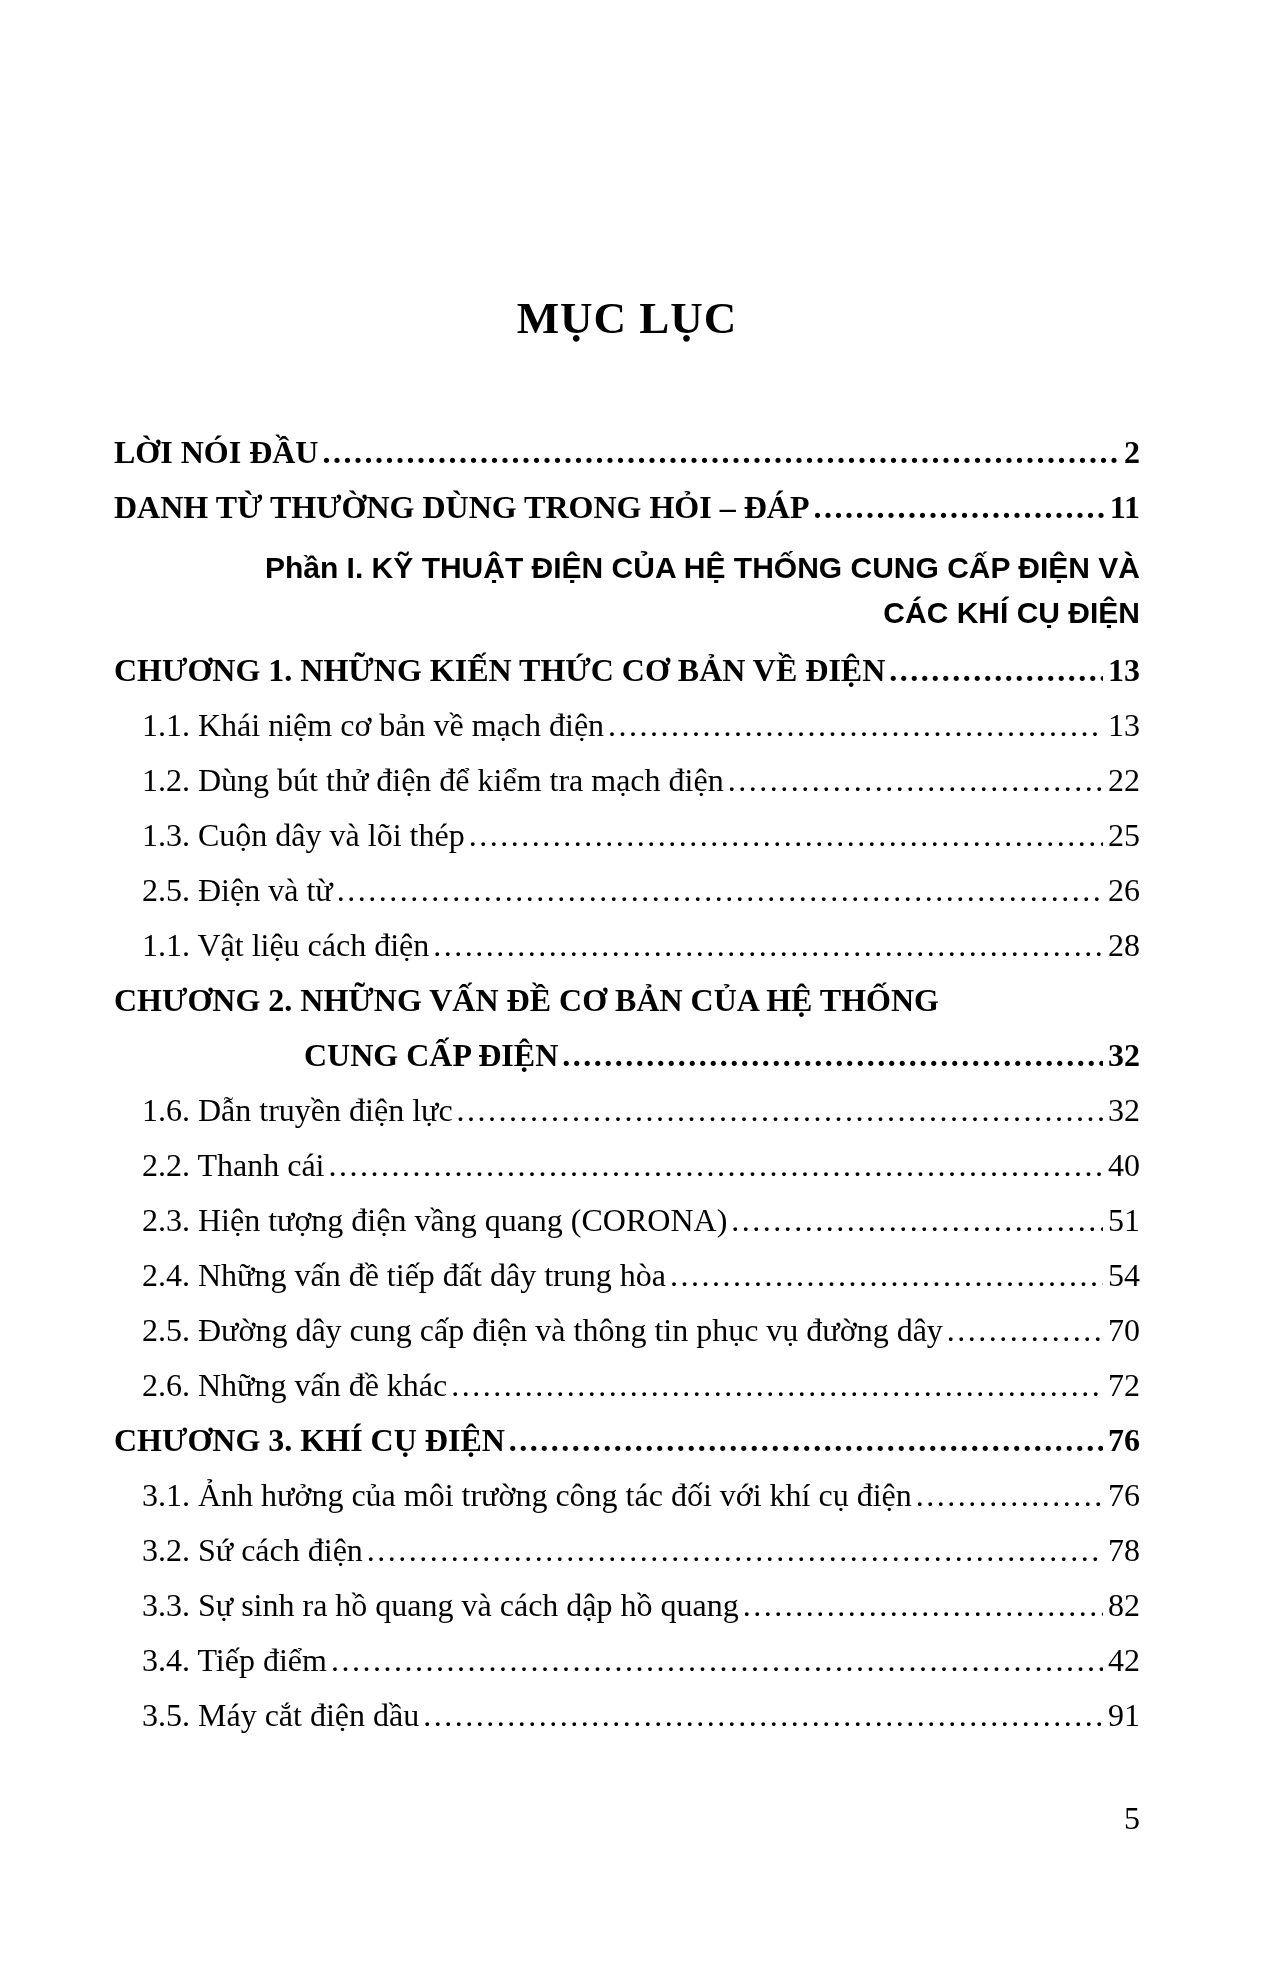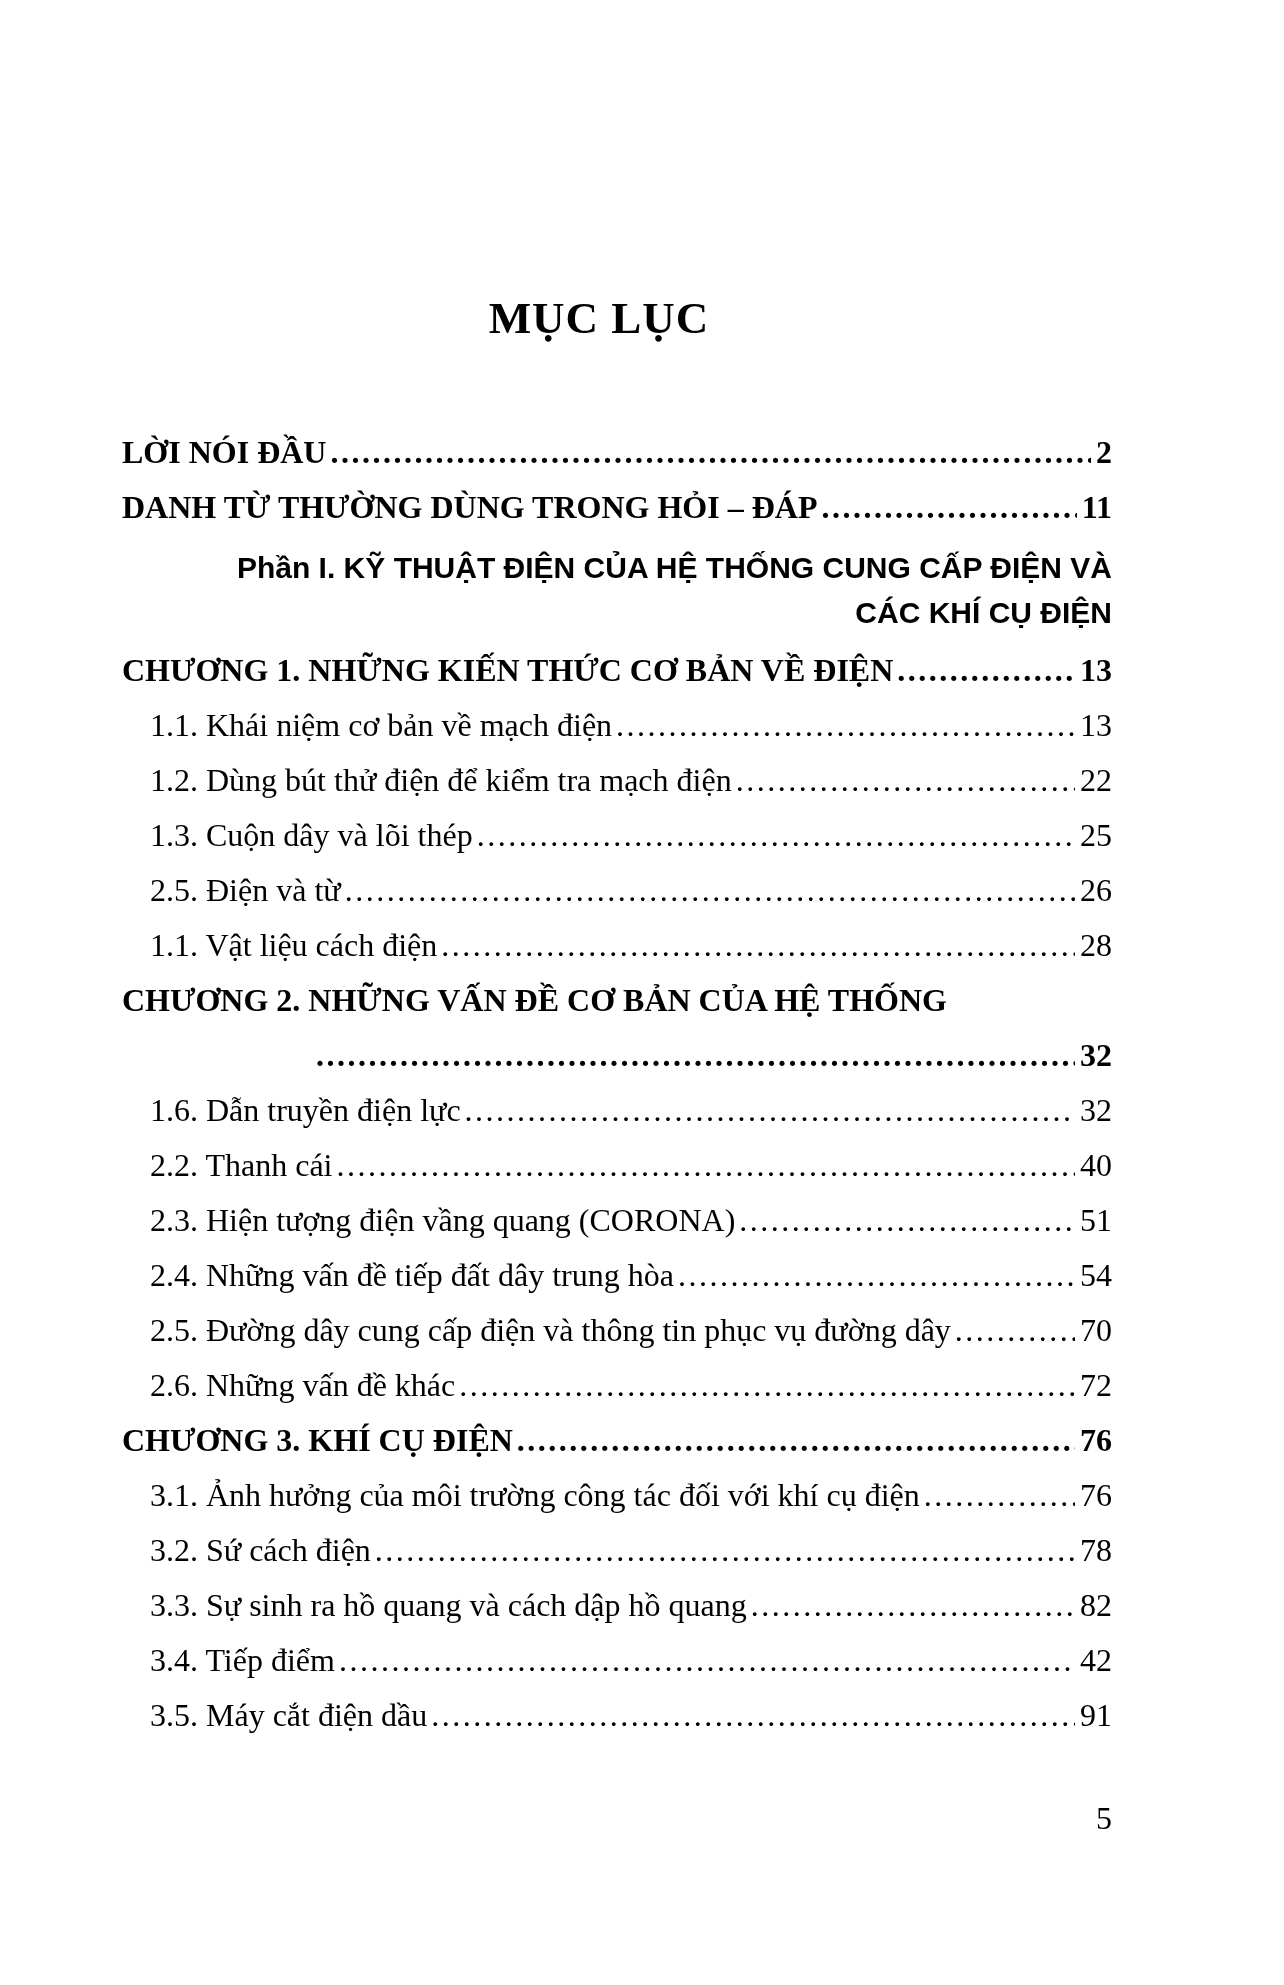--- a/index.html
+++ b/index.html
@@ -9,39 +9,38 @@
   }
   body {
     width: 1284px;
     height: 1985px;
     overflow: hidden;
     color: #000000;
     font-family: "Liberation Serif", serif;
   }
   .page {
     padding-top: 296px;
-    padding-left: 86px;
+    padding-left: 114px;
     width: 1026px;
   }
   .doc-title {
     font-size: 45px;
     font-weight: bold;
     text-align: center;
     letter-spacing: 1px;
     line-height: 1;
   }
   .toc {
     margin-top: 84px;
   }
   .row {
     display: flex;
     align-items: flex-start;
     font-size: 32px;
     line-height: 55px;
-    margin-left: 36px;
   }
   .row .label {
     white-space: nowrap;
   }
   .leader {
     flex: 1;
     overflow: hidden;
     white-space: nowrap;
     padding-left: 4px;
   }
@@ -123,20 +122,21 @@
       </div>
       <div class="row section">
         <span class="label">1.1. Vật liệu cách điện</span>
         <span class="leader"></span>
         <span class="pagenum">28</span>
       </div>
       <div class="row bold">
         <span class="label">CHƯƠNG 2. NHỮNG VẤN ĐỀ CƠ BẢN CỦA HỆ THỐNG</span>
       </div>
       <div class="row bold cont-indent">
+        <span class="label">CUNG CẤP ĐIỆN</span>
         <span class="leader"></span>
         <span class="pagenum">32</span>
       </div>
       <div class="row section">
         <span class="label">1.6. Dẫn truyền điện lực</span>
         <span class="leader"></span>
         <span class="pagenum">32</span>
       </div>
       <div class="row section">
         <span class="label">2.2. Thanh cái</span>

